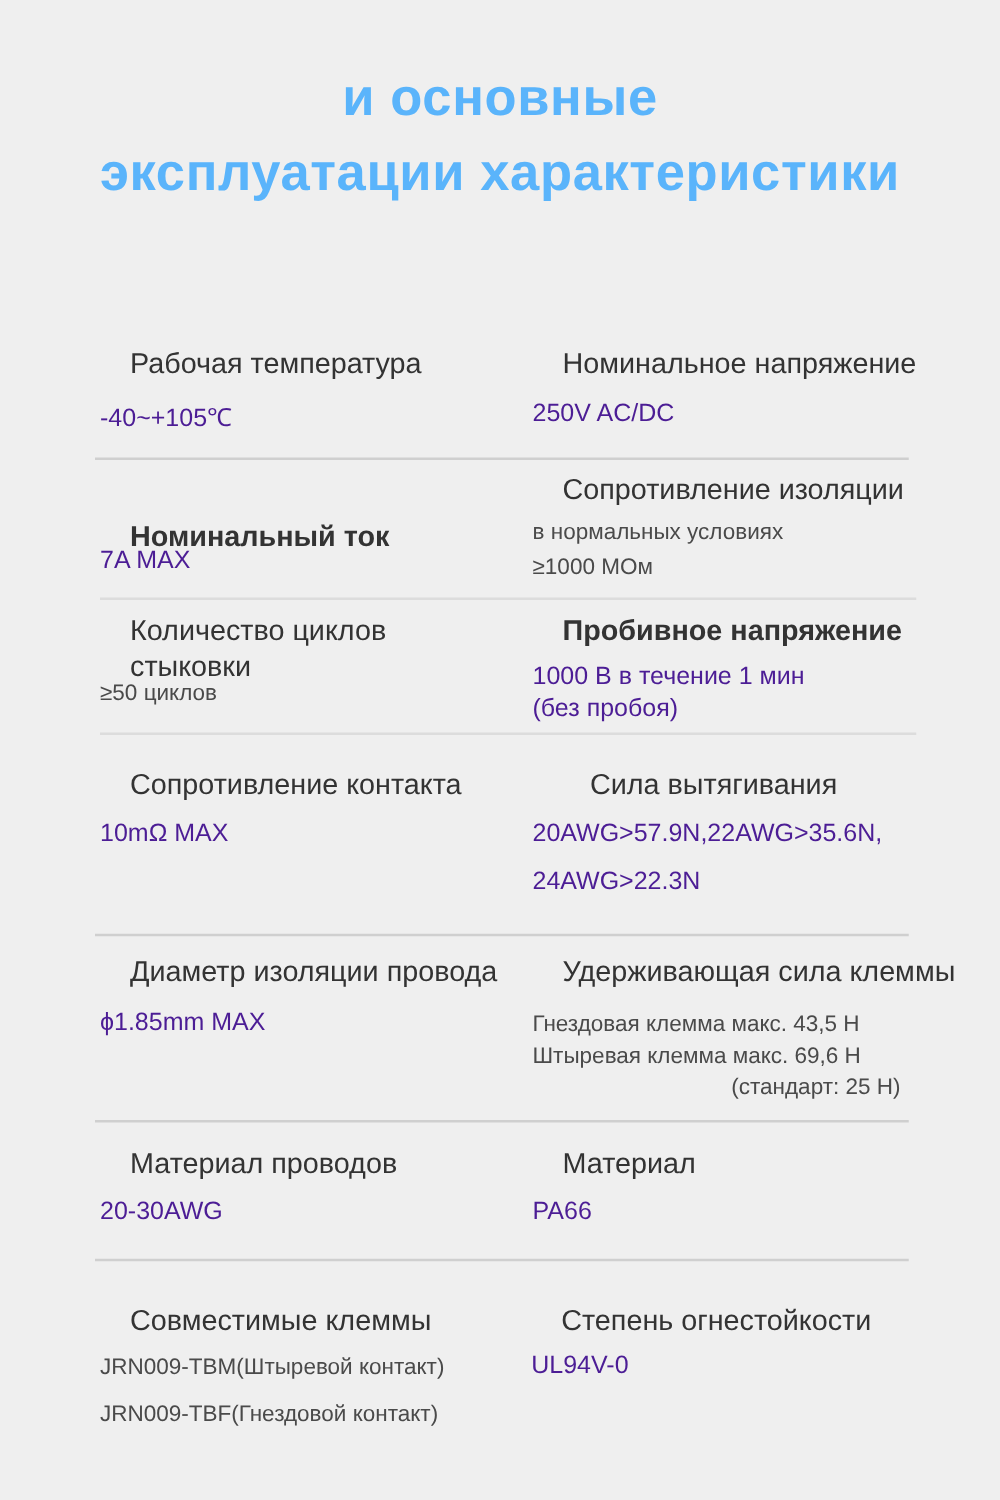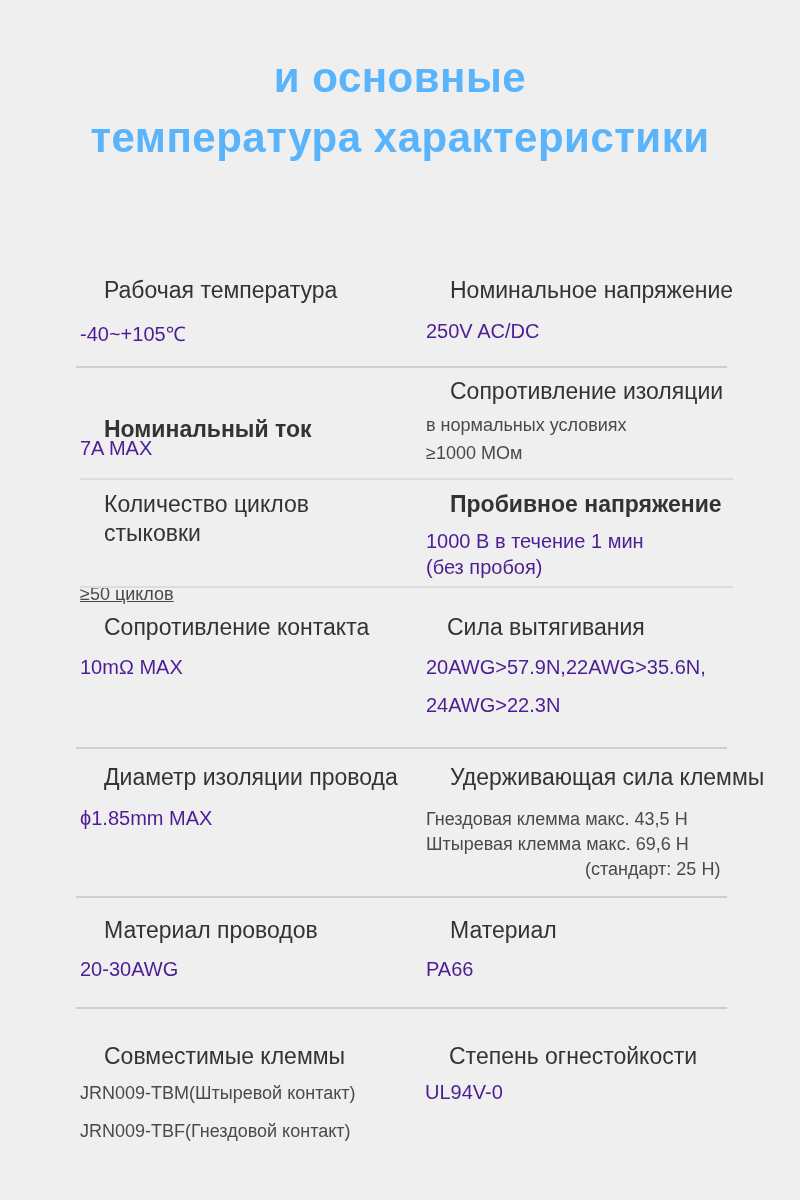--- a/index.html
+++ b/index.html
@@ -52,50 +52,50 @@
     }
     .divider.light {
       background: #dcdcdc;
     }
   </style>
 </head>
 <body>
 
 <div class="title">
   <div>и основные</div>
-  <div>температура характеристики</div>
+  <div>эксплуатации характеристики</div>
 </div>
 
 <div class="abs label" style="left:80px; top:277px;">Рабочая температура</div>
 <div class="abs value" style="left:80px; top:320px;">-40~+105℃</div>
 <div class="abs label" style="left:426px; top:277px;">Номинальное напряжение</div>
 <div class="abs value" style="left:426px; top:320px;">250V AC/DC</div>
 
 <div class="divider" style="left:76px; width:651px; top:366px;"></div>
 
 <div class="abs label" style="left:80px; top:416px;font-weight:bold;">Номинальный ток</div>
 <div class="abs value" style="left:80px; top:437px;">7A MAX</div>
 <div class="abs label" style="left:426px; top:378px;">Сопротивление изоляции</div>
 <div class="abs small" style="left:426px; top:415px;">в нормальных условиях</div>
 <div class="abs small" style="left:426px; top:443px;">≥1000 МОм</div>
 
 <div class="divider light" style="left:80px; width:653px; top:478px;"></div>
 
 <div class="abs label" style="left:80px; top:491px;">Количество циклов</div>
 <div class="abs label" style="left:80px; top:520px;">стыковки</div>
-<div class="abs small" style="left:80px; top:584px;text-decoration:underline;">≥50 циклов</div>
+<div class="abs small" style="left:80px; top:544px;">≥50 циклов</div>
 <div class="abs label" style="left:426px; top:491px;font-weight:bold;">Пробивное напряжение</div>
 <div class="abs value" style="left:426px; top:530px;">1000 В в течение 1 мин</div>
 <div class="abs value" style="left:426px; top:556px;">(без пробоя)</div>
 
 <div class="divider light" style="left:80px; width:653px; top:586px;"></div>
 
 <div class="abs label" style="left:80px; top:614px;">Сопротивление контакта</div>
 <div class="abs value" style="left:80px; top:656px;">10mΩ MAX</div>
-<div class="abs label" style="left:423px; top:614px;">Сила вытягивания</div>
+<div class="abs label" style="left:448px; top:614px;">Сила вытягивания</div>
 <div class="abs value" style="left:426px; top:656px;">20AWG&gt;57.9N,22AWG&gt;35.6N,</div>
 <div class="abs value" style="left:426px; top:694px;">24AWG&gt;22.3N</div>
 
 <div class="divider" style="left:76px; width:651px; top:747px;"></div>
 
 <div class="abs label" style="left:80px; top:764px;">Диаметр изоляции провода</div>
 <div class="abs value" style="left:80px; top:807px;">ϕ1.85mm MAX</div>
 <div class="abs label" style="left:426px; top:764px;">Удерживающая сила клеммы</div>
 <div class="abs small" style="left:426px; top:809px;">Гнездовая клемма макс. 43,5 Н</div>
 <div class="abs small" style="left:426px; top:834px;">Штыревая клемма макс. 69,6 Н</div>

